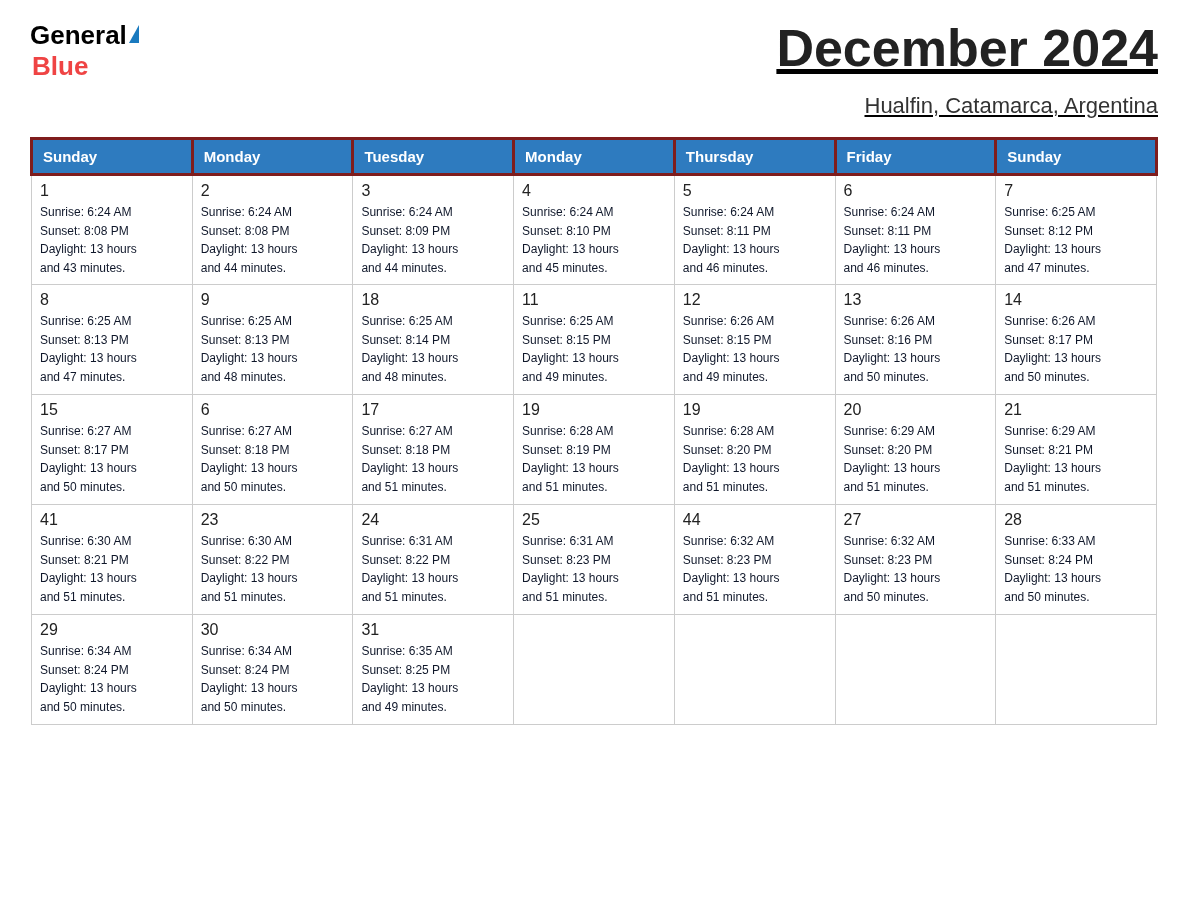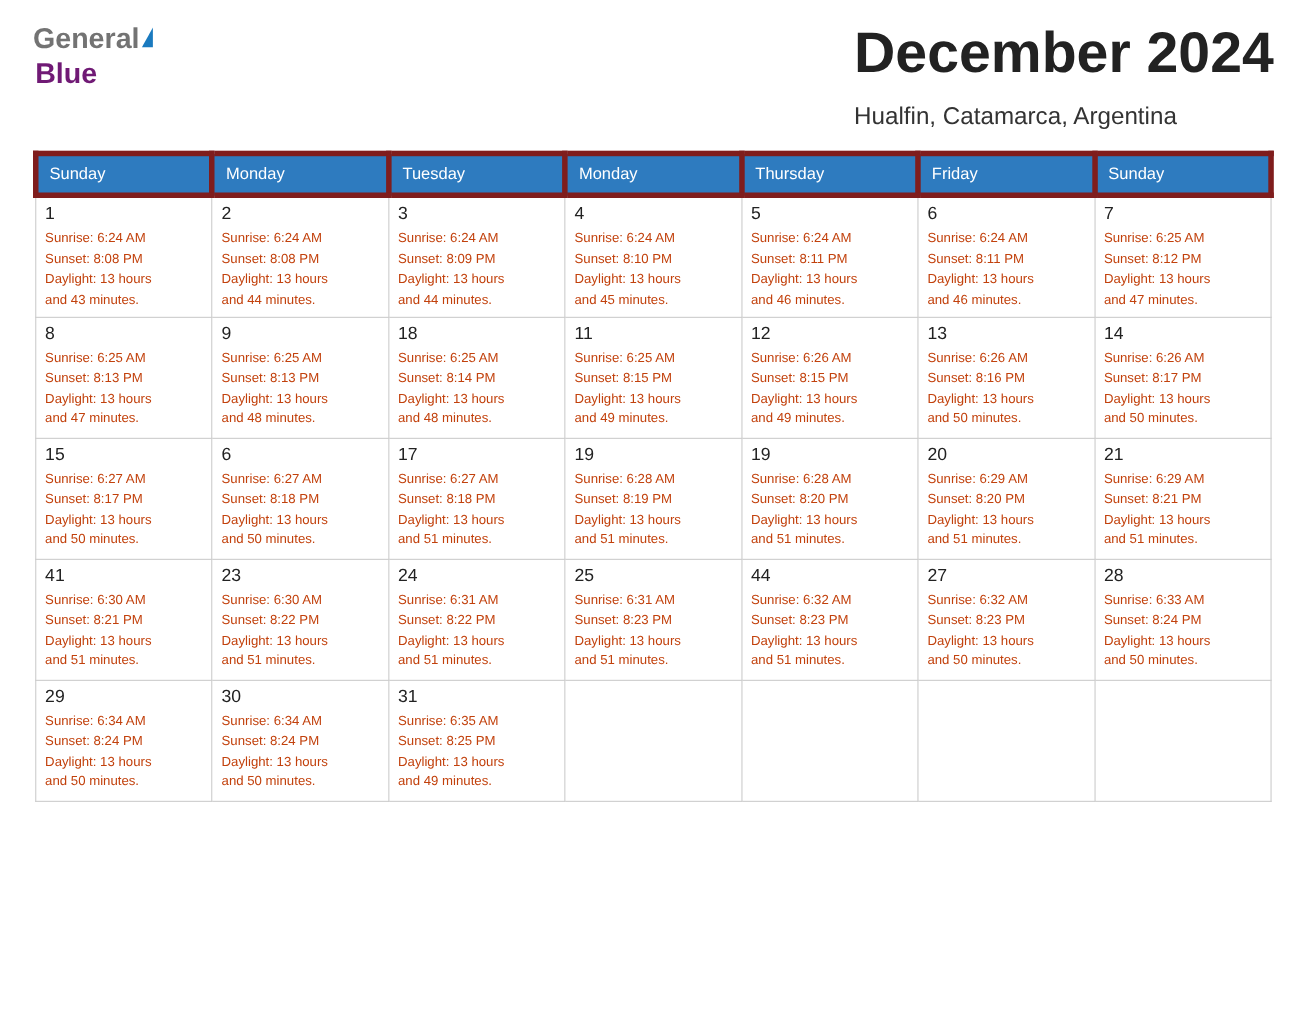--- a/index.html
+++ b/index.html
@@ -21,32 +21,33 @@
       flex-direction: column;
       align-items: flex-start;
     }
     .logo-text {
       display: flex;
       align-items: center;
       font-size: 26px;
       font-weight: bold;
       color: #333;
     }
-    .logo-general { color: #737373; }
-    .logo-blue { color: #701a75; }
+    .logo-general { color: #000000; }
+    .logo-blue { color: #ef4444; }
     .logo-triangle {
       width: 0;
       height: 0;
       border-left: 10px solid transparent;
       border-bottom: 18px solid #1a7abf;
       margin-left: 2px;
       margin-top: -4px;
     }
     .title-block {
-      text-align: left;
+      text-align: right;
+      text-decoration: underline;
     }
     .month-title {
       font-size: 52px;
       font-weight: bold;
       color: #222;
       line-height: 1.1;
     }
     .location-title {
       font-size: 22px;
       color: #333;
@@ -54,43 +55,43 @@
     }
     table {
       width: 100%;
       border-collapse: collapse;
       table-layout: fixed;
     }
     thead tr th {
       background-color: #2e7bbf;
       color: #fff;
       font-size: 15px;
-      font-weight: normal;
+      font-weight: bold;
       padding: 8px 10px;
       text-align: left;
-      border: 5px solid #7f1d1d;
+      border: 3px solid #7f1d1d;
     }
     tbody tr td {
       border: 1px solid #ccc;
       vertical-align: top;
       padding: 6px 8px;
       font-size: 12.5px;
       color: #222;
       height: 110px;
     }
     tbody tr td .day-num {
       font-size: 16px;
       font-weight: normal;
       color: #222;
       display: block;
       margin-bottom: 3px;
     }
     tbody tr td .day-info {
       font-size: 12px;
-      color: #c2410c;
+      color: #0f172a;
       line-height: 1.55;
     }
     tbody tr:first-child td {
       border-top: 2px solid #2e7bbf;
     }
     tbody tr td:first-child {
       border-left: 1px solid #ccc;
     }
     .empty-cell {
       background: #fff;

